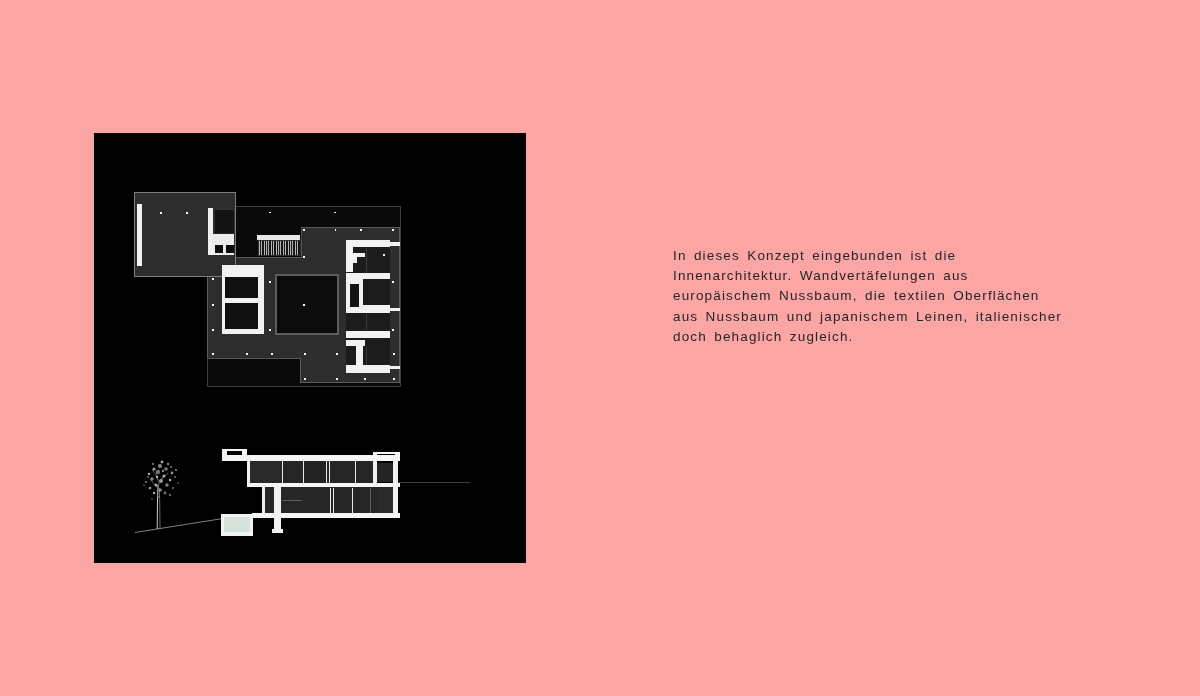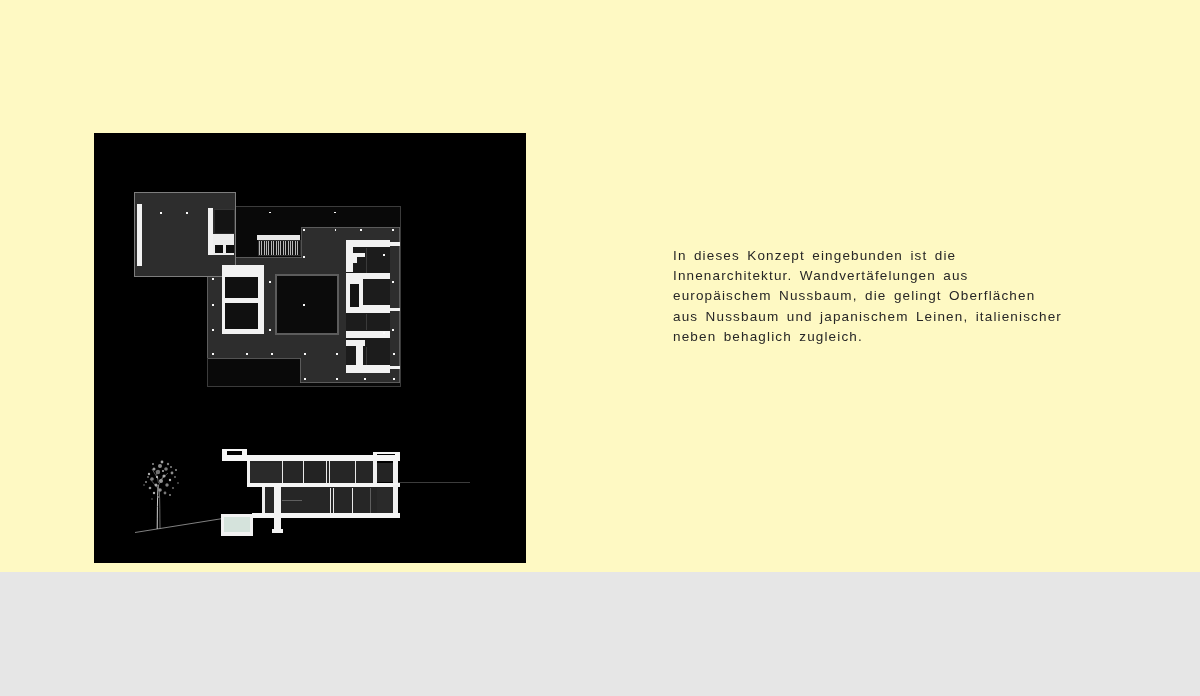--- a/index.html
+++ b/index.html
@@ -2,21 +2,21 @@
 <html><head>
 <meta charset="utf-8">
 <style>
   html,body{margin:0;padding:0;}
   body{
     width:1200px;height:696px;
     background:#e6e6e6;
     font-family:"Liberation Sans", sans-serif;
     overflow:hidden;
   }
-  .page{position:relative;width:1200px;height:572px;background:#fef9c3;}
+  .page{position:relative;width:1200px;height:696px;background:#fca5a5;}
   .panel{
     position:absolute;left:94px;top:133px;
     width:432px;height:430px;
     background:#000;
   }
   .panel svg{display:block;width:432px;height:430px;}
   .description{
     position:absolute;left:673px;top:246px;
     color:#262626;
     font-size:13.5px;
@@ -169,18 +169,18 @@
           <circle cx="82" cy="337" r="0.9" fill="#b0b0b0"></circle>
             <circle cx="77" cy="334" r="1" fill="#989898"></circle>
         </g>
       </g>
     </svg>
   </div>
 
   <div class="description">
     <div>In dieses Konzept eingebunden ist die</div>
     <div>Innenarchitektur. Wandvertäfelungen aus</div>
-    <div>europäischem Nussbaum, die gelingt Oberflächen</div>
+    <div>europäischem Nussbaum, die textilen Oberflächen</div>
     <div>aus Nussbaum und japanischem Leinen, italienischer</div>
-    <div>neben behaglich zugleich.</div>
+    <div>doch behaglich zugleich.</div>
   </div>
 
 </div>
 
 </body></html>

